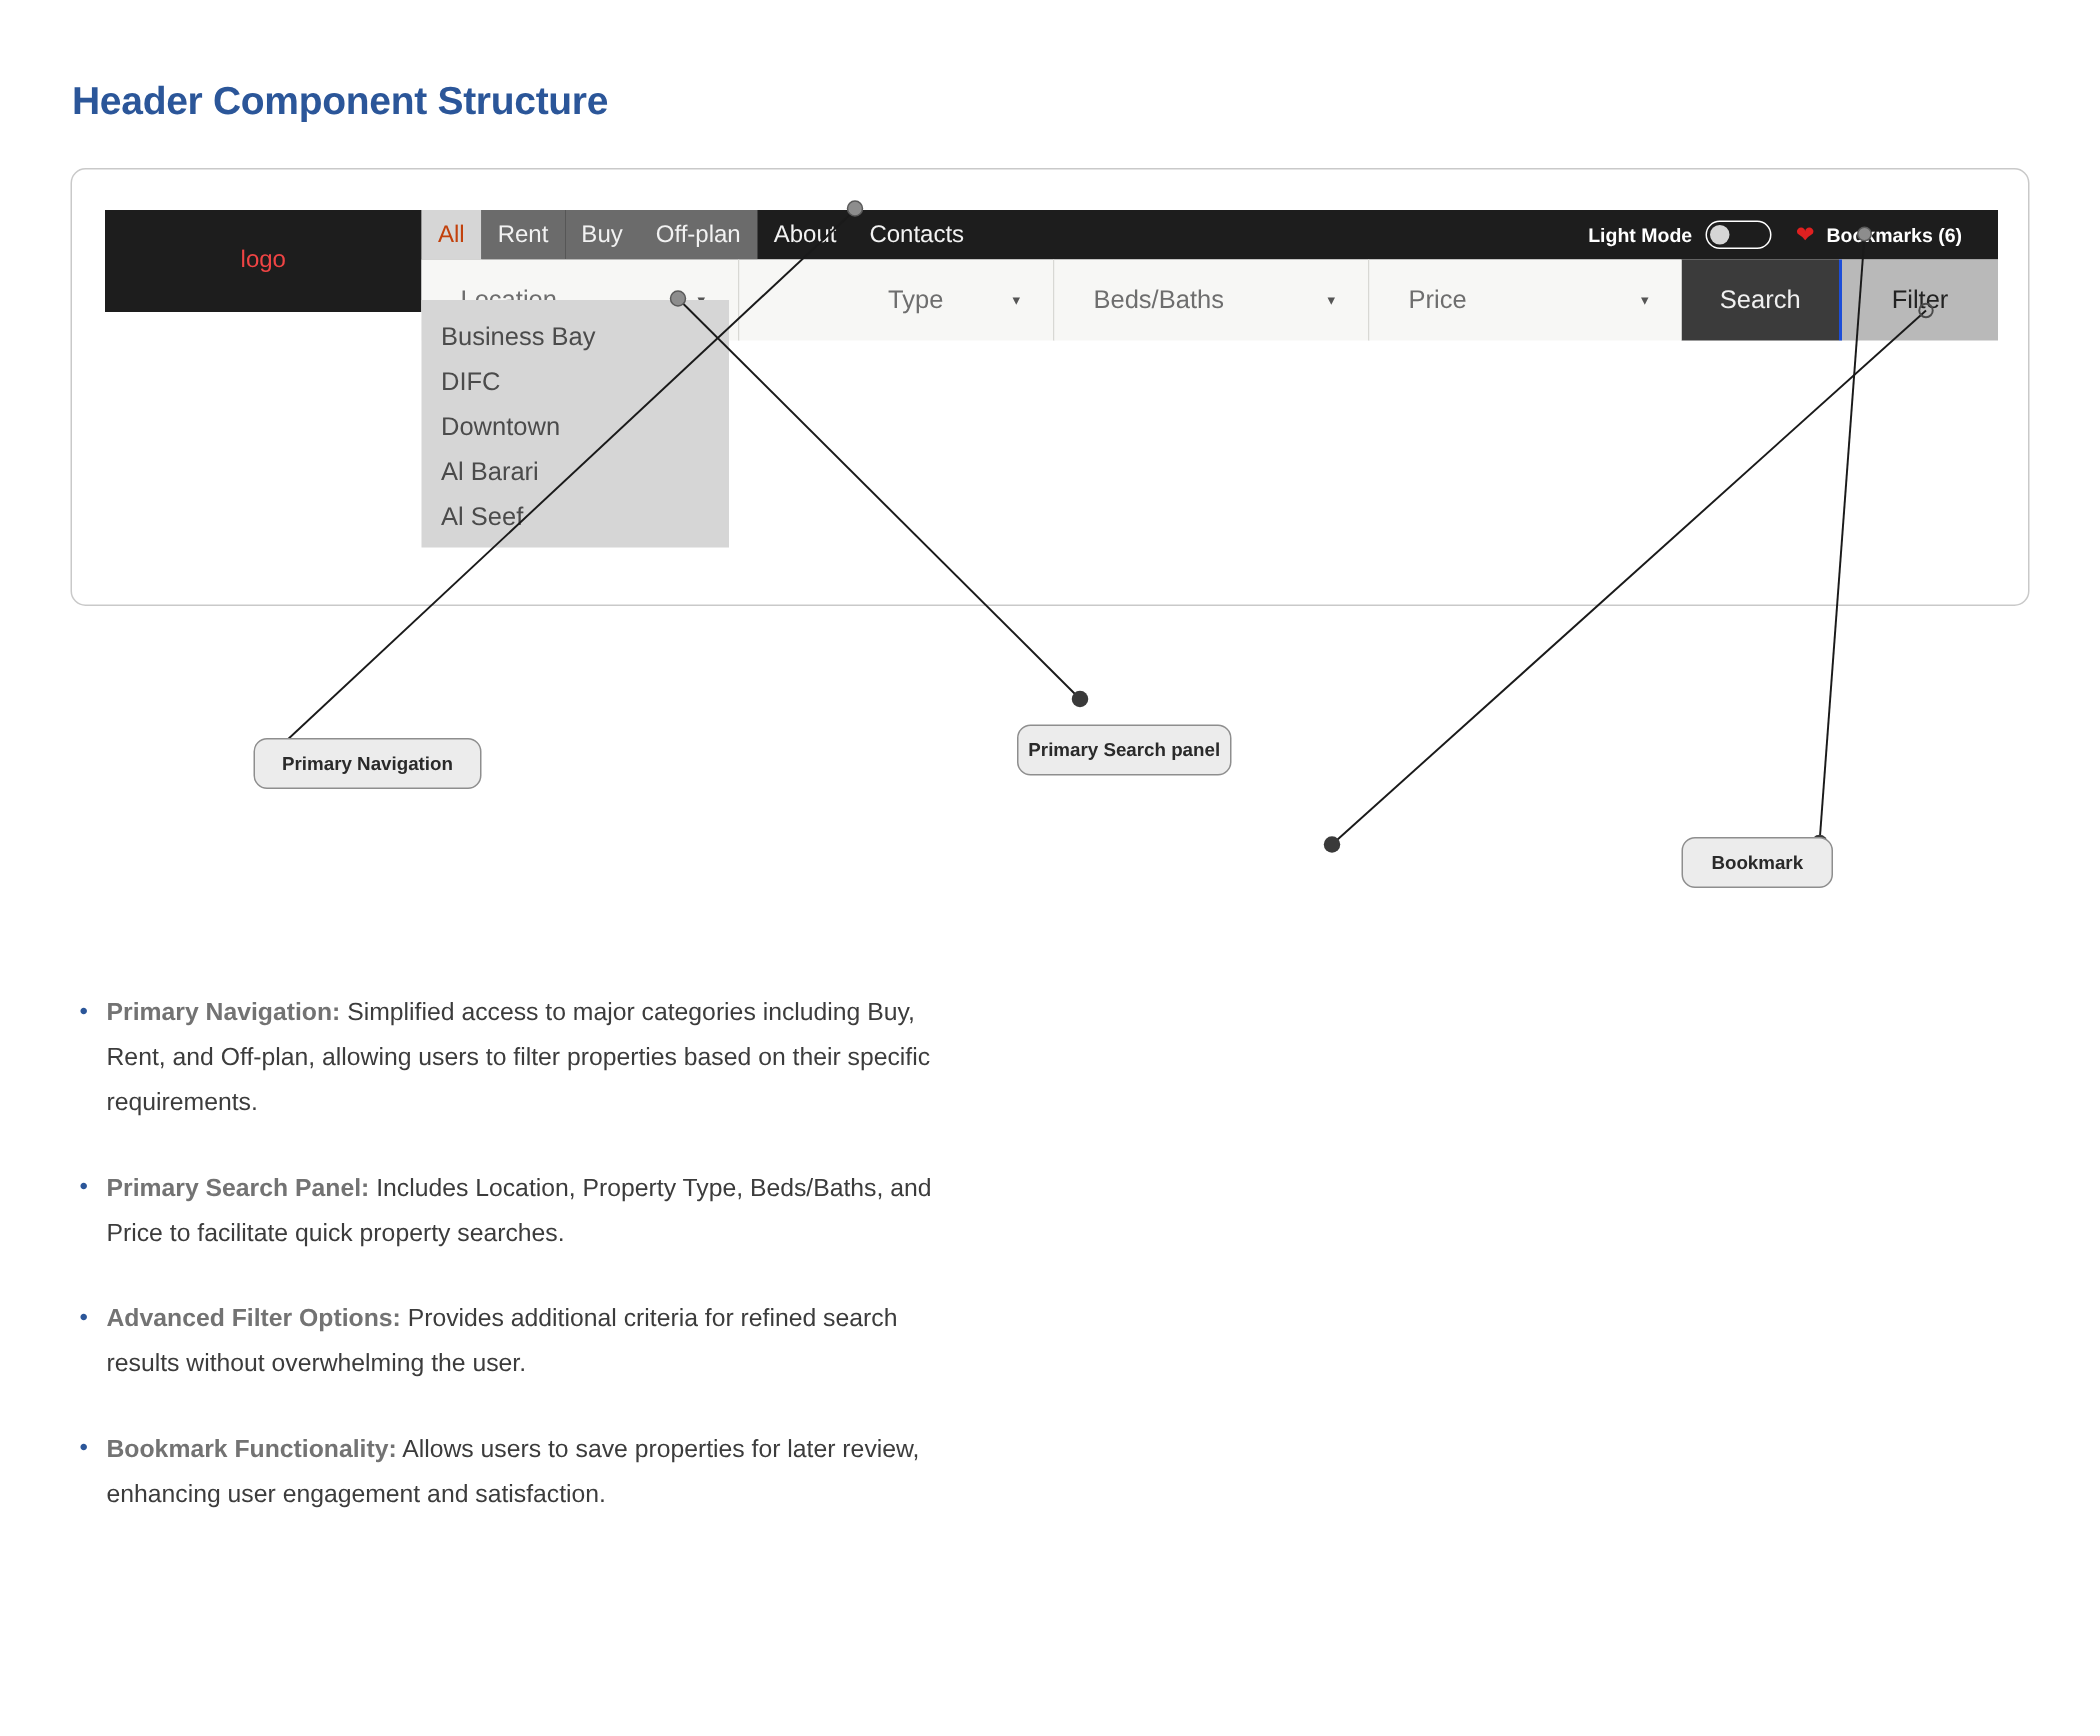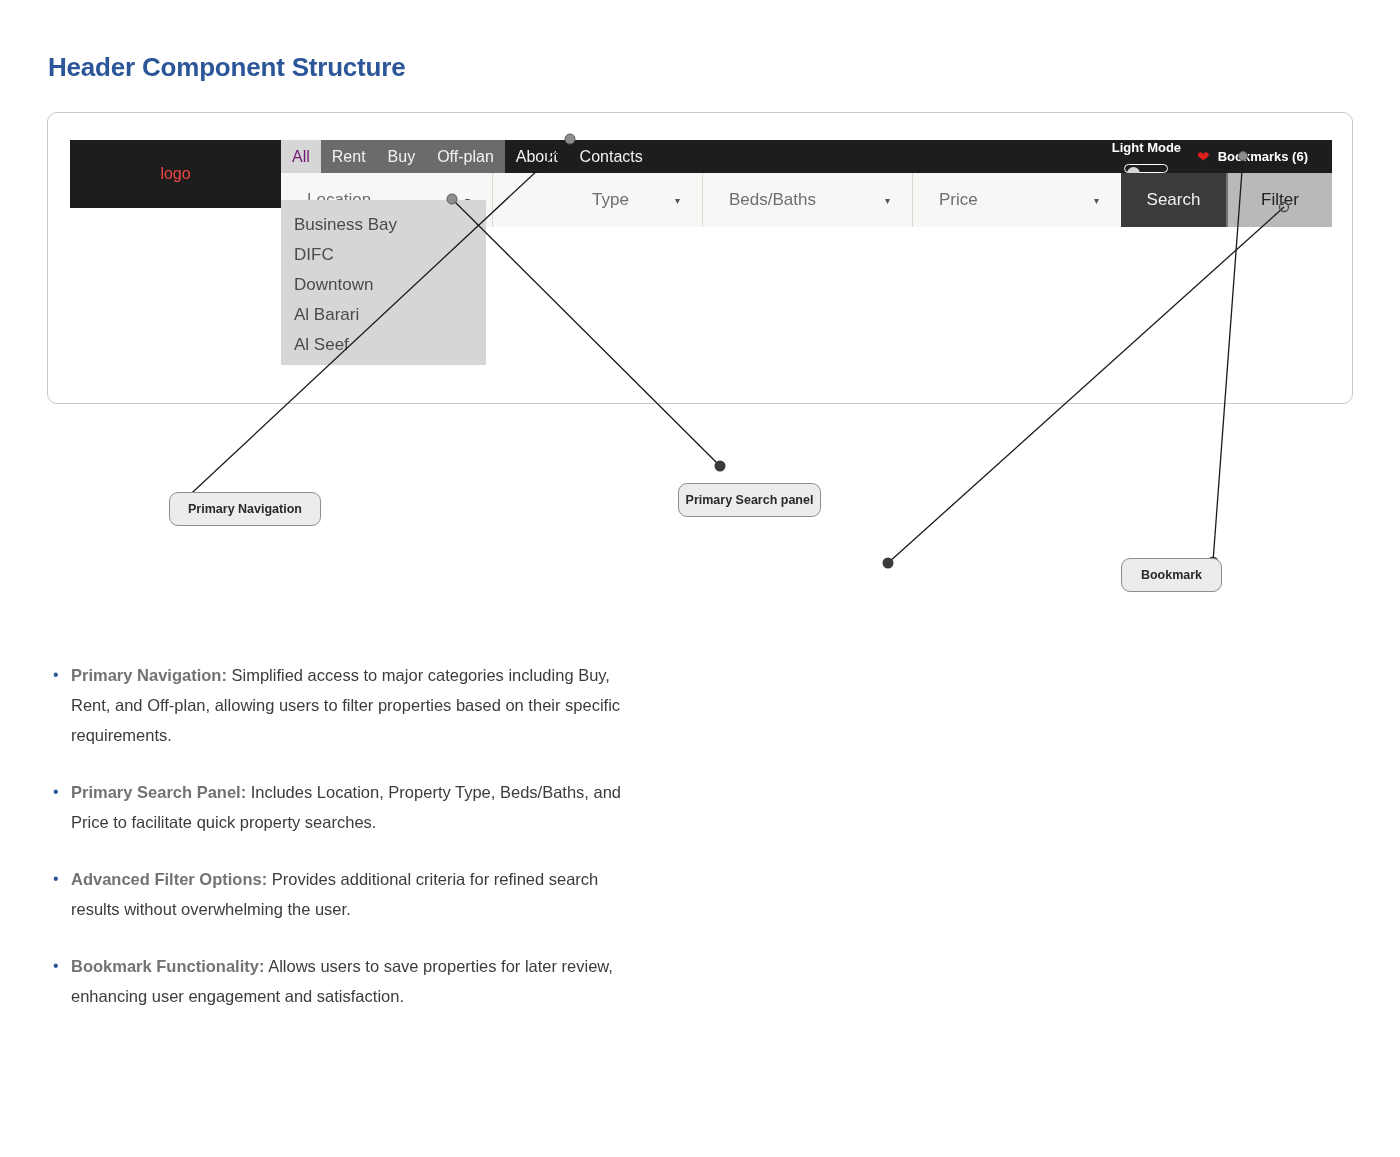--- a/index.html
+++ b/index.html
@@ -63,28 +63,27 @@
   }
   .nav-item {
     display: flex; align-items: center;
     padding: 0 11px;
     font-size: 16px;
     color: #f2f2f2;
     white-space: nowrap;
   }
   .nav-item.active {
     background: #d6d6d6;
-    color: #701a75;
+    color: #c2410c;
   }
   .nav-item.grouped { background: #6b6b6b; }
   #nav-spacer { flex: 1; }
   #light-mode-group {
     display: flex; align-items: center; gap: 9px;
     padding-right: 16px;
-    flex-direction: column;
   }
   #light-mode-label {
     font-size: 13px; font-weight: bold; color: #ffffff;
     white-space: nowrap;
   }
   #light-mode-toggle {
     width: 44px; height: 19px;
     border: 1.5px solid #ffffff;
     border-radius: 10px;
     background: #1d1d1d;
@@ -138,21 +137,21 @@
     color: #f0f0f0;
     font-size: 17px;
     display: flex; align-items: center; justify-content: center;
   }
   #filter-button {
     width: 106px;
     background: #b9b9b9;
     color: #222222;
     font-size: 17px;
     display: flex; align-items: center; justify-content: center;
-    border-left: 2px solid #737373;
+    border-left: 2px solid #1d4ed8;
   }
 
   
   #location-dropdown {
     position: absolute;
     left: 233px; top: 87px;
     width: 205px; height: 165px;
     background: #d6d6d6;
     padding: 10px 0 0 0;
     overflow: hidden;

